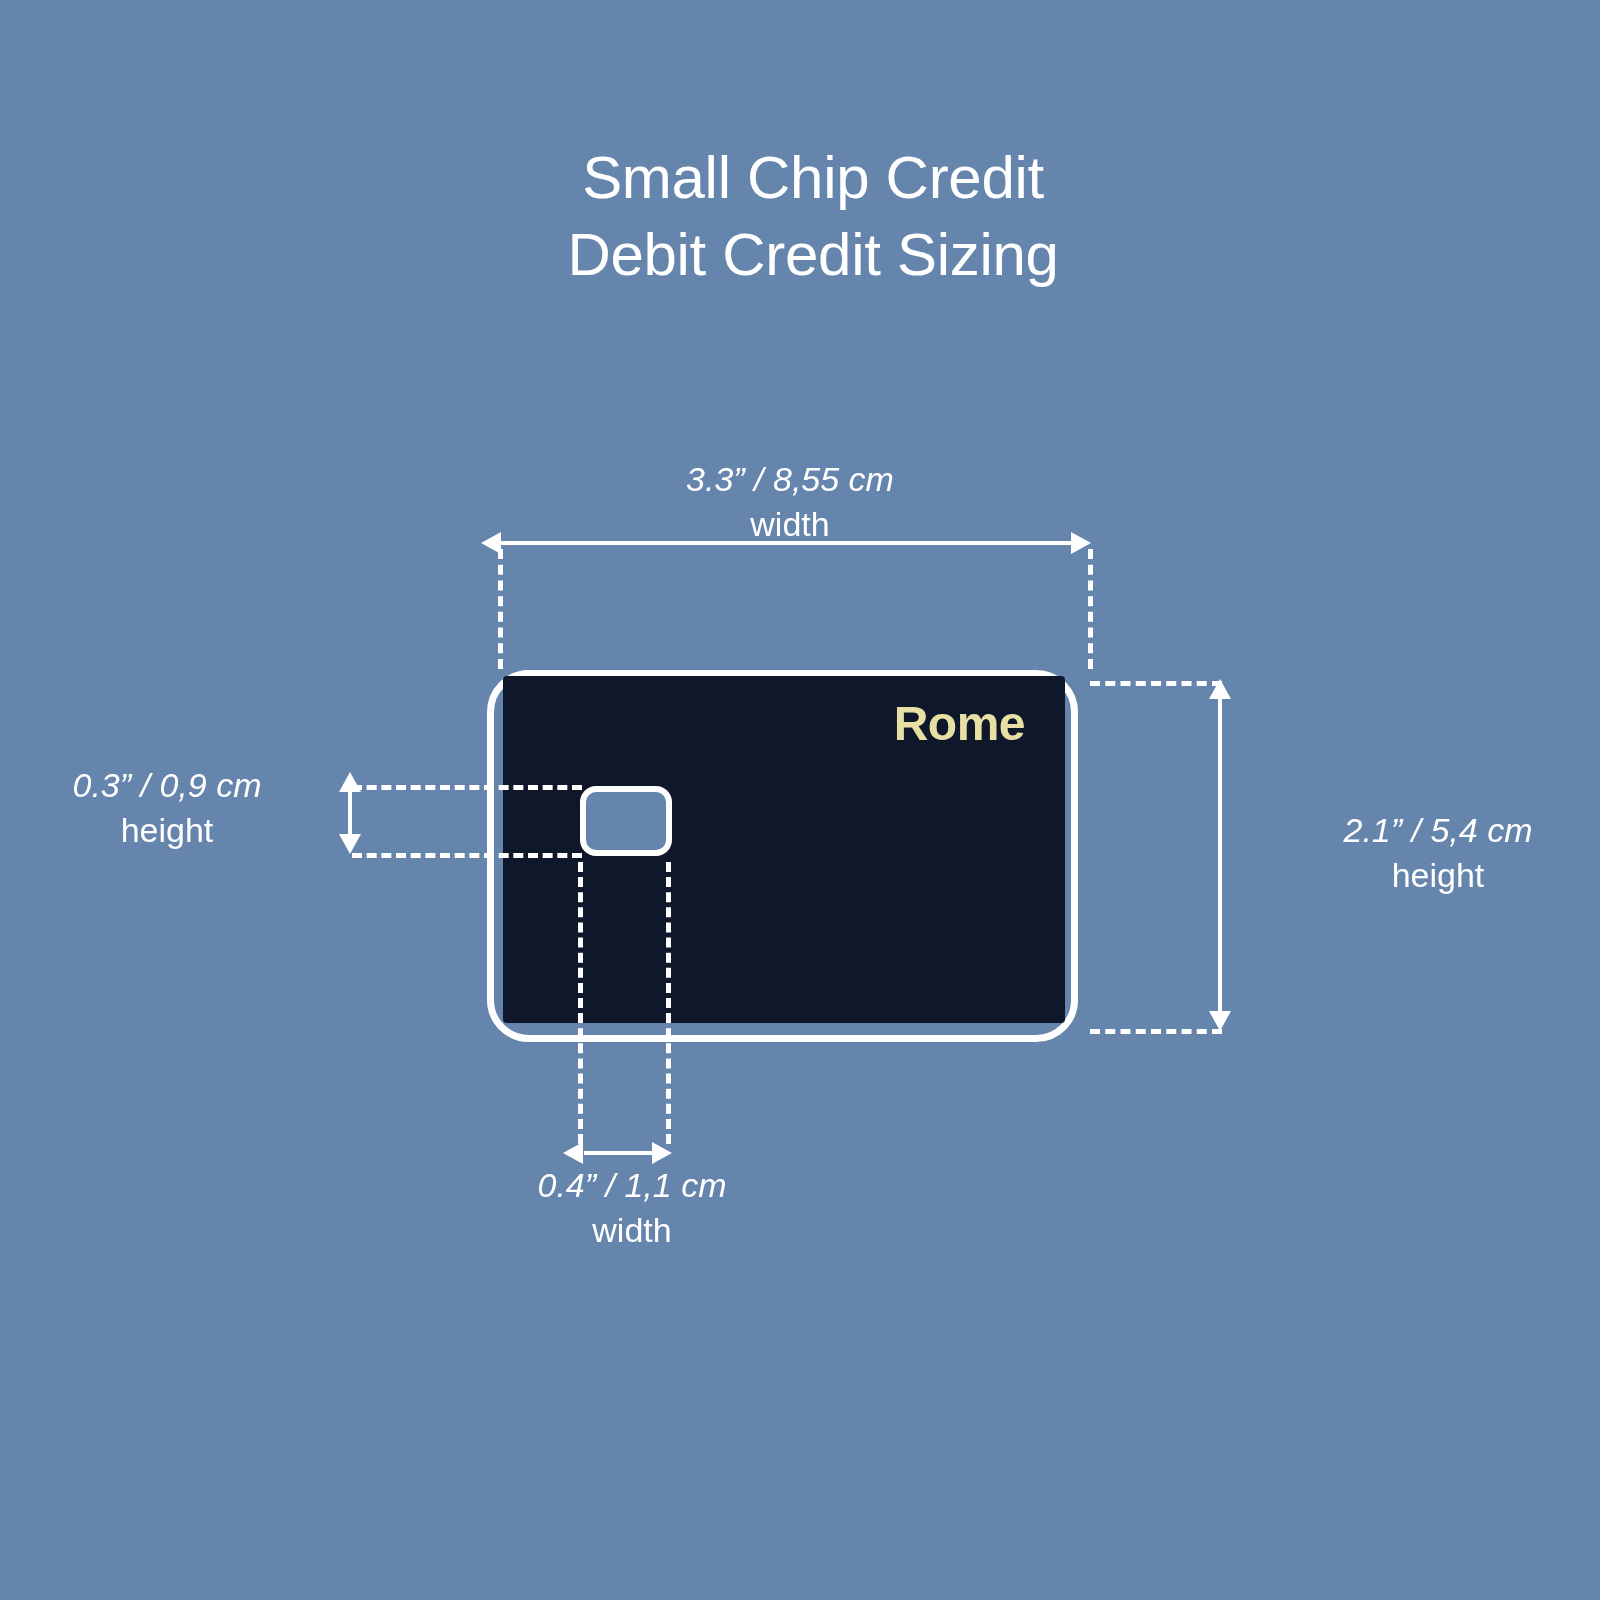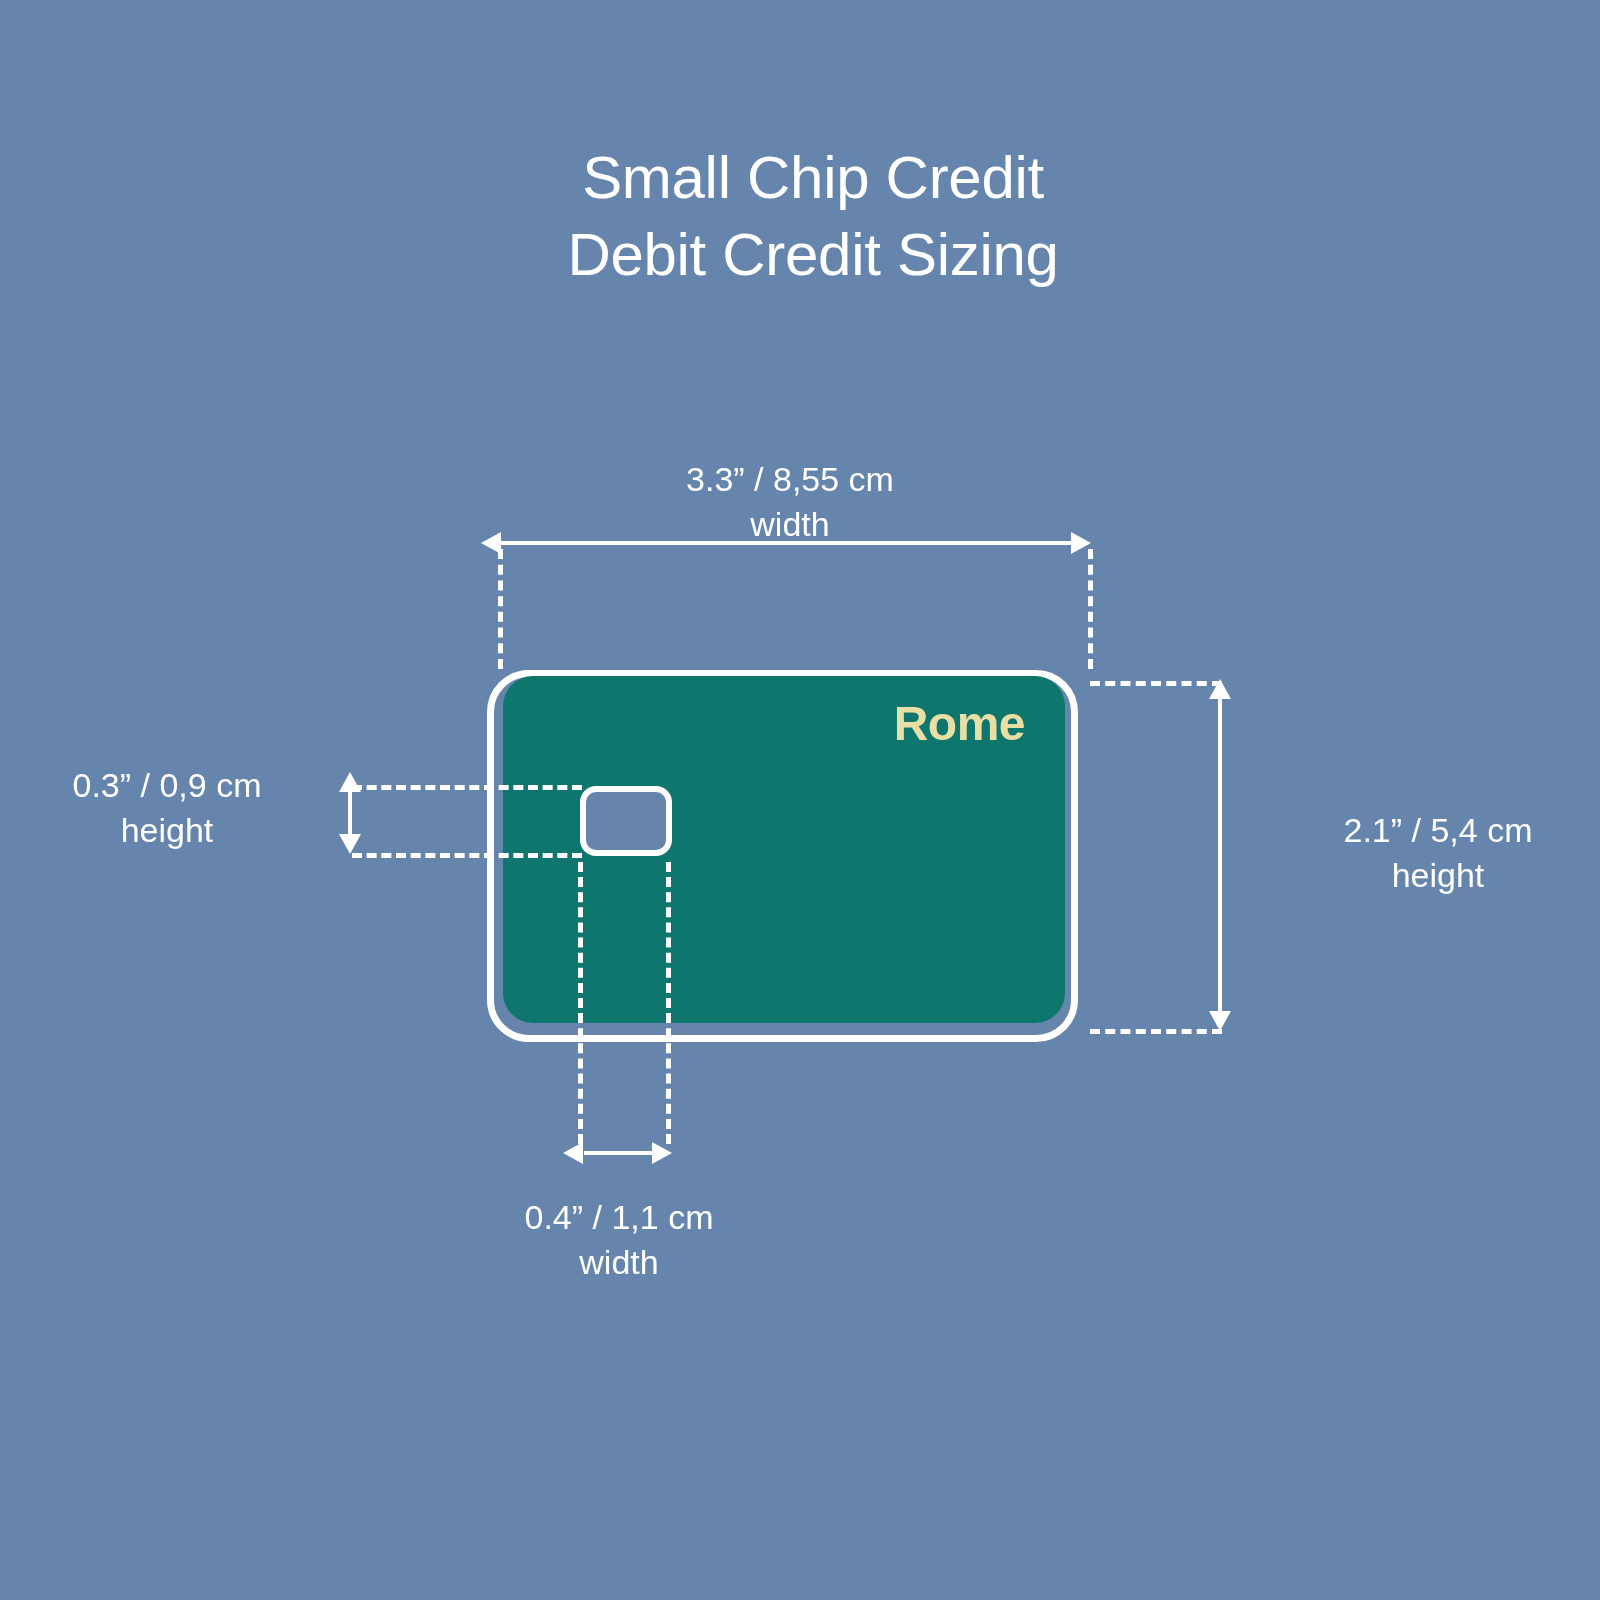--- a/index.html
+++ b/index.html
@@ -44,22 +44,22 @@
     border-radius: 42px;
     box-sizing: border-box;
     background: transparent;
   }
   #card-body {
     position: absolute;
     left: 503px;
     top: 676px;
     width: 562px;
     height: 347px;
-    background: #0f766e;
-    border-radius: 30px;
+    background: #0f172a;
+    border-radius: 4px;
   }
   #card-logo {
     position: absolute;
     right: 40px;
     top: 24px;
     color: #e8dfa4;
     font-size: 48px;
     font-weight: 700;
     letter-spacing: -0.5px;
     line-height: 1;
@@ -124,21 +124,21 @@
   }
 
   .dim-label {
     position: absolute;
     color: #ffffff;
     font-size: 34px;
     line-height: 1.32;
     font-weight: 400;
     white-space: nowrap;
   }
-  .dim-label .l1 { display: block; }
+  .dim-label .l1 { display: block; font-style: italic; }
   .dim-label .l2 { display: block; }
   .center { text-align: center; }
 </style>
 </head>
 <body>
 
 <div id="stage">
 
   <div id="title">
     <span class="tline">Small Chip Credit</span>
@@ -189,18 +189,18 @@
     <span class="l2">height</span>
   </div>
 
   <div class="dash-v" style="left:578px; top:862px; height:282px;"></div>
   <div class="dash-v" style="left:666px; top:862px; height:282px;"></div>
 
   <div class="solid-h" style="left:584px; top:1151px; width:72px;"></div>
   <div class="arrow arrow-left" style="left:563px; top:1142px;"></div>
   <div class="arrow arrow-right" style="left:652px; top:1142px;"></div>
 
-  <div class="dim-label center" id="lbl-chip-width" style="left:459px; top:1163px; width:320px;margin-top:32px;">
+  <div class="dim-label center" id="lbl-chip-width" style="left:472px; top:1163px; width:320px;">
     <span class="l1">0.4” / 1,1 cm</span>
     <span class="l2">width</span>
   </div>
 
 </div>
 
 </body></html>

